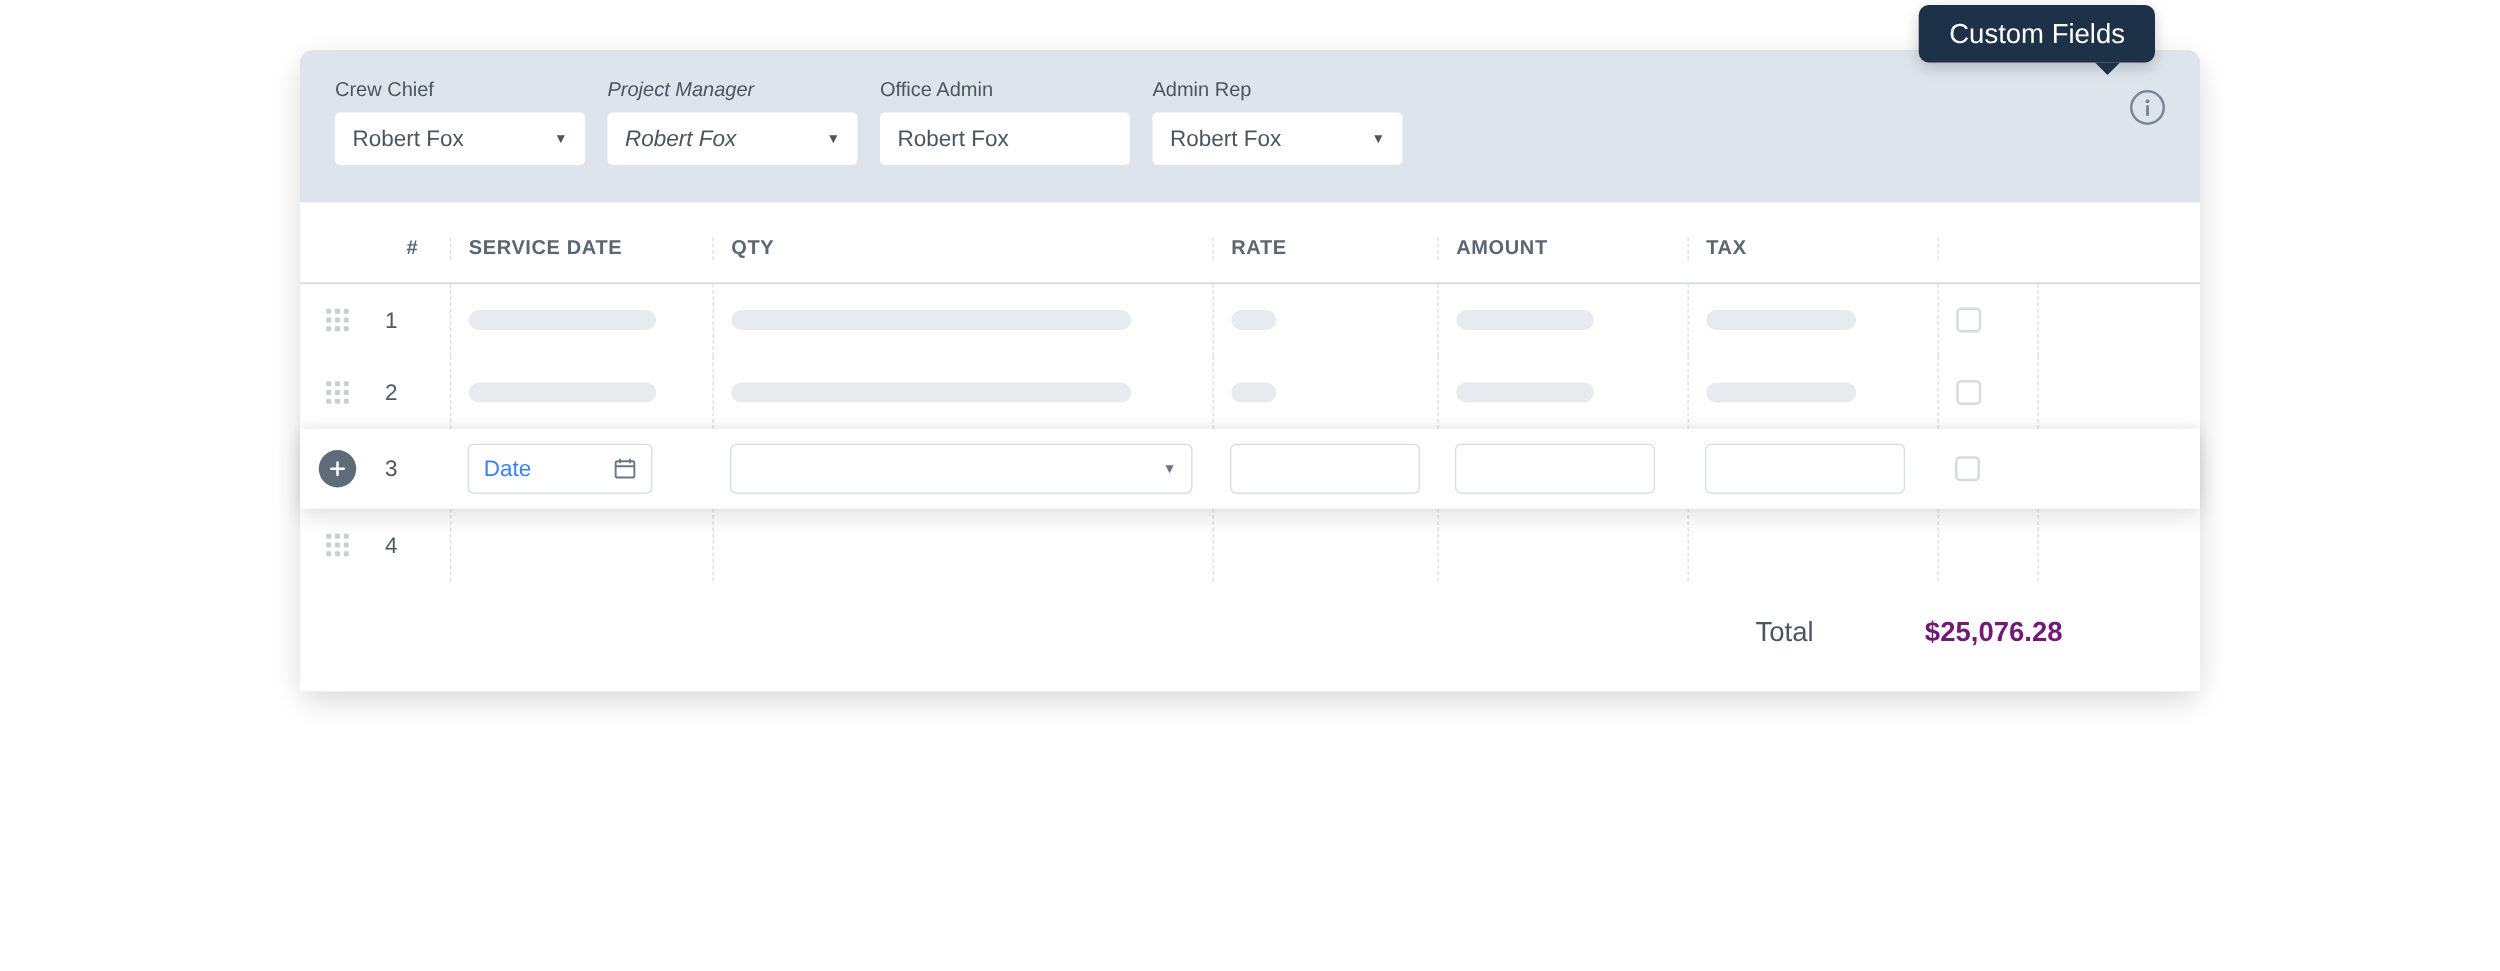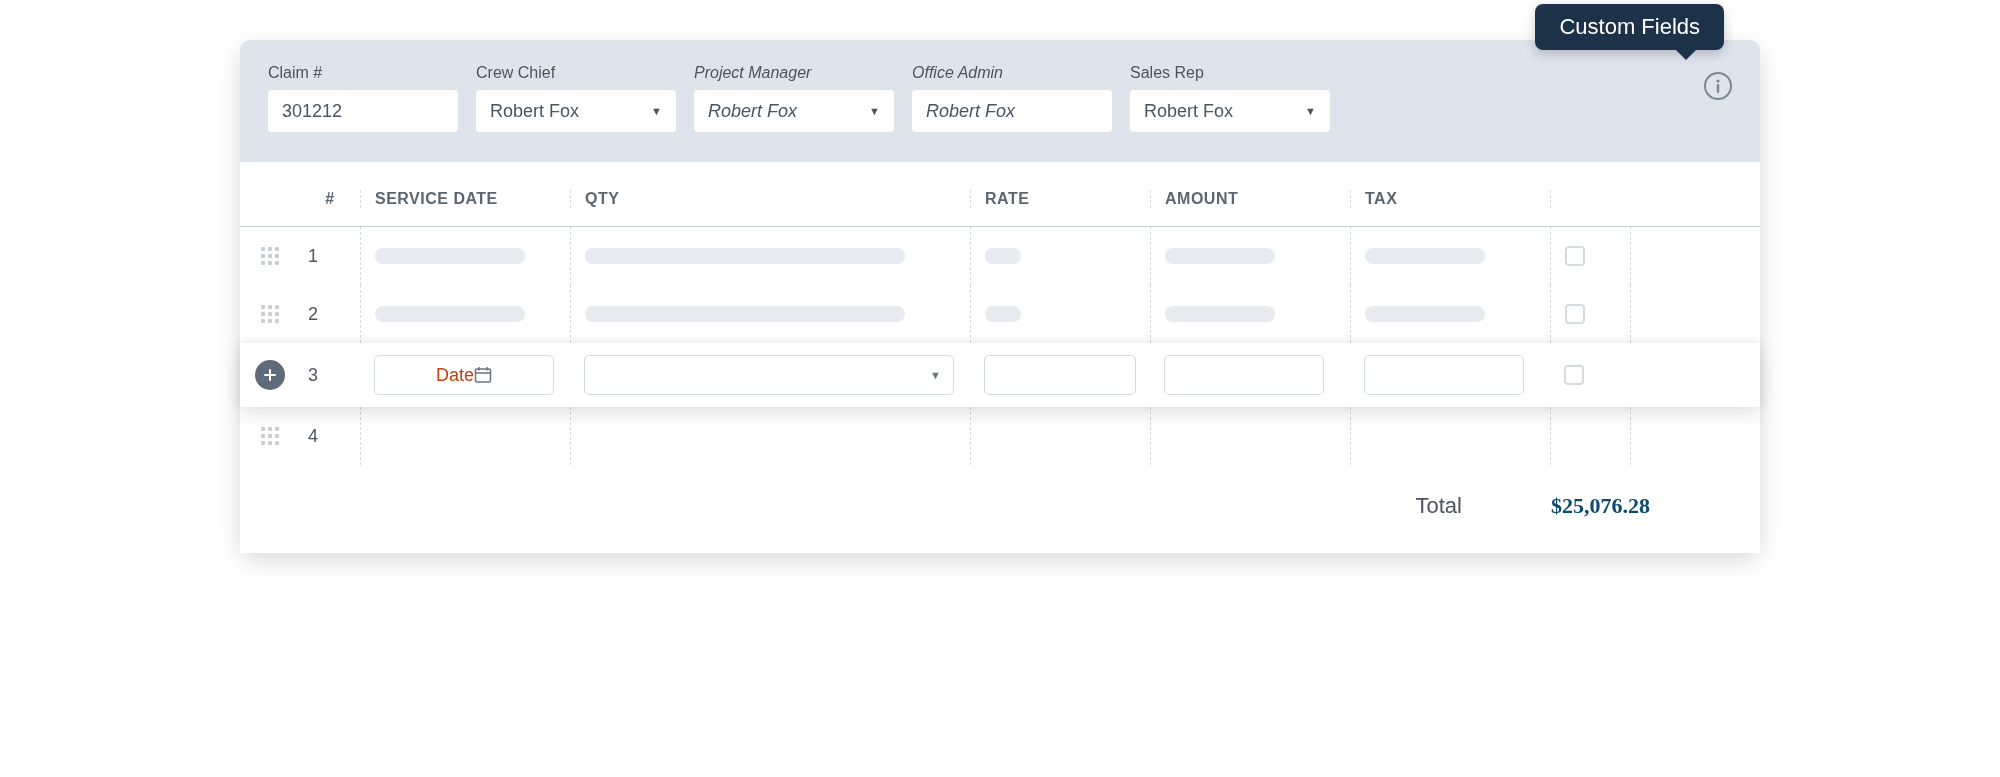--- a/index.html
+++ b/index.html
@@ -95,21 +95,21 @@
       cursor: pointer;
     }
     .field-input { cursor: text; }
     .field-select .caret {
       font-size: 11px;
       color: #4a5560;
     }
     .fg-claim { width: 190px; }
     .fg-crew { width: 200px; }
     .fg-pm { width: 200px; font-style: italic; }
-    .fg-office { width: 200px; font-style: italic; }
+    .fg-office { width: 200px; }
     .fg-sales { width: 200px; }
 
     .table-wrap {
       background: #fff;
       padding: 0;
     }
     .table-header {
       display: grid;
       grid-template-columns: 60px 60px 210px 400px 180px 200px 200px 80px 1fr;
       align-items: center;
@@ -194,26 +194,26 @@
       display: flex; align-items: center; justify-content: center;
       color: #fff;
       font-size: 20px;
       font-weight: 600;
       cursor: pointer;
     }
     .date-input {
       border: 1px solid #d6dbe0;
       border-radius: 5px;
       height: 40px;
-      width: 180px;
-      display: flex;
-      align-items: center;
-      justify-content: center;
+      width: 148px;
+      display: flex;
+      align-items: center;
+      justify-content: space-between;
       padding: 0 12px;
-      color: #c2410c;
+      color: #3b82f6;
       font-size: 18px;
       cursor: pointer;
     }
     .cal-icon {
       width: 18px; height: 18px;
     }
     .prod-input {
       border: 1px solid #d6dbe0;
       border-radius: 5px;
       height: 40px;
@@ -235,39 +235,33 @@
     }
     .footer {
       display: flex;
       justify-content: flex-end;
       gap: 89px;
       padding: 28px 110px 34px 0;
       font-size: 22px;
       color: #4a5560;
     }
     .footer .total-label { font-weight: 400; }
-    .footer .total-amount { font-weight: 700; color: #0c4a6e; font-family: Liberation Serif, serif; }
+    .footer .total-amount { font-weight: 700; color: #701a75; }
   </style>
 </head>
 <body>
 
 <div class="card">
 
   <div class="custom-fields-bar">
 
     <div class="tooltip">
       <span>Custom Fields</span>
     </div>
 
-    <div class="field-group fg-claim">
-      <div class="field-label">Claim #</div>
-      <div class="field-input">
-        <span>301212</span>
-      </div>
-    </div>
 
     <div class="field-group fg-crew">
       <div class="field-label">Crew Chief</div>
       <div class="field-select">
         <span>Robert Fox</span>
         <span class="caret">▼</span>
       </div>
     </div>
 
     <div class="field-group fg-pm">
@@ -279,21 +273,21 @@
     </div>
 
     <div class="field-group fg-office">
       <div class="field-label">Office Admin</div>
       <div class="field-input">
         <span>Robert Fox</span>
       </div>
     </div>
 
     <div class="field-group fg-sales">
-      <div class="field-label">Sales Rep</div>
+      <div class="field-label">Admin Rep</div>
       <div class="field-select">
         <span>Robert Fox</span>
         <span class="caret">▼</span>
       </div>
     </div>
 
     <div class="right-area">
       <div class="info-circle">
         <svg width="4" height="14" viewBox="0 0 4 14">
             <circle cx="2" cy="2" r="1.6" fill="#7a8896"></circle>

